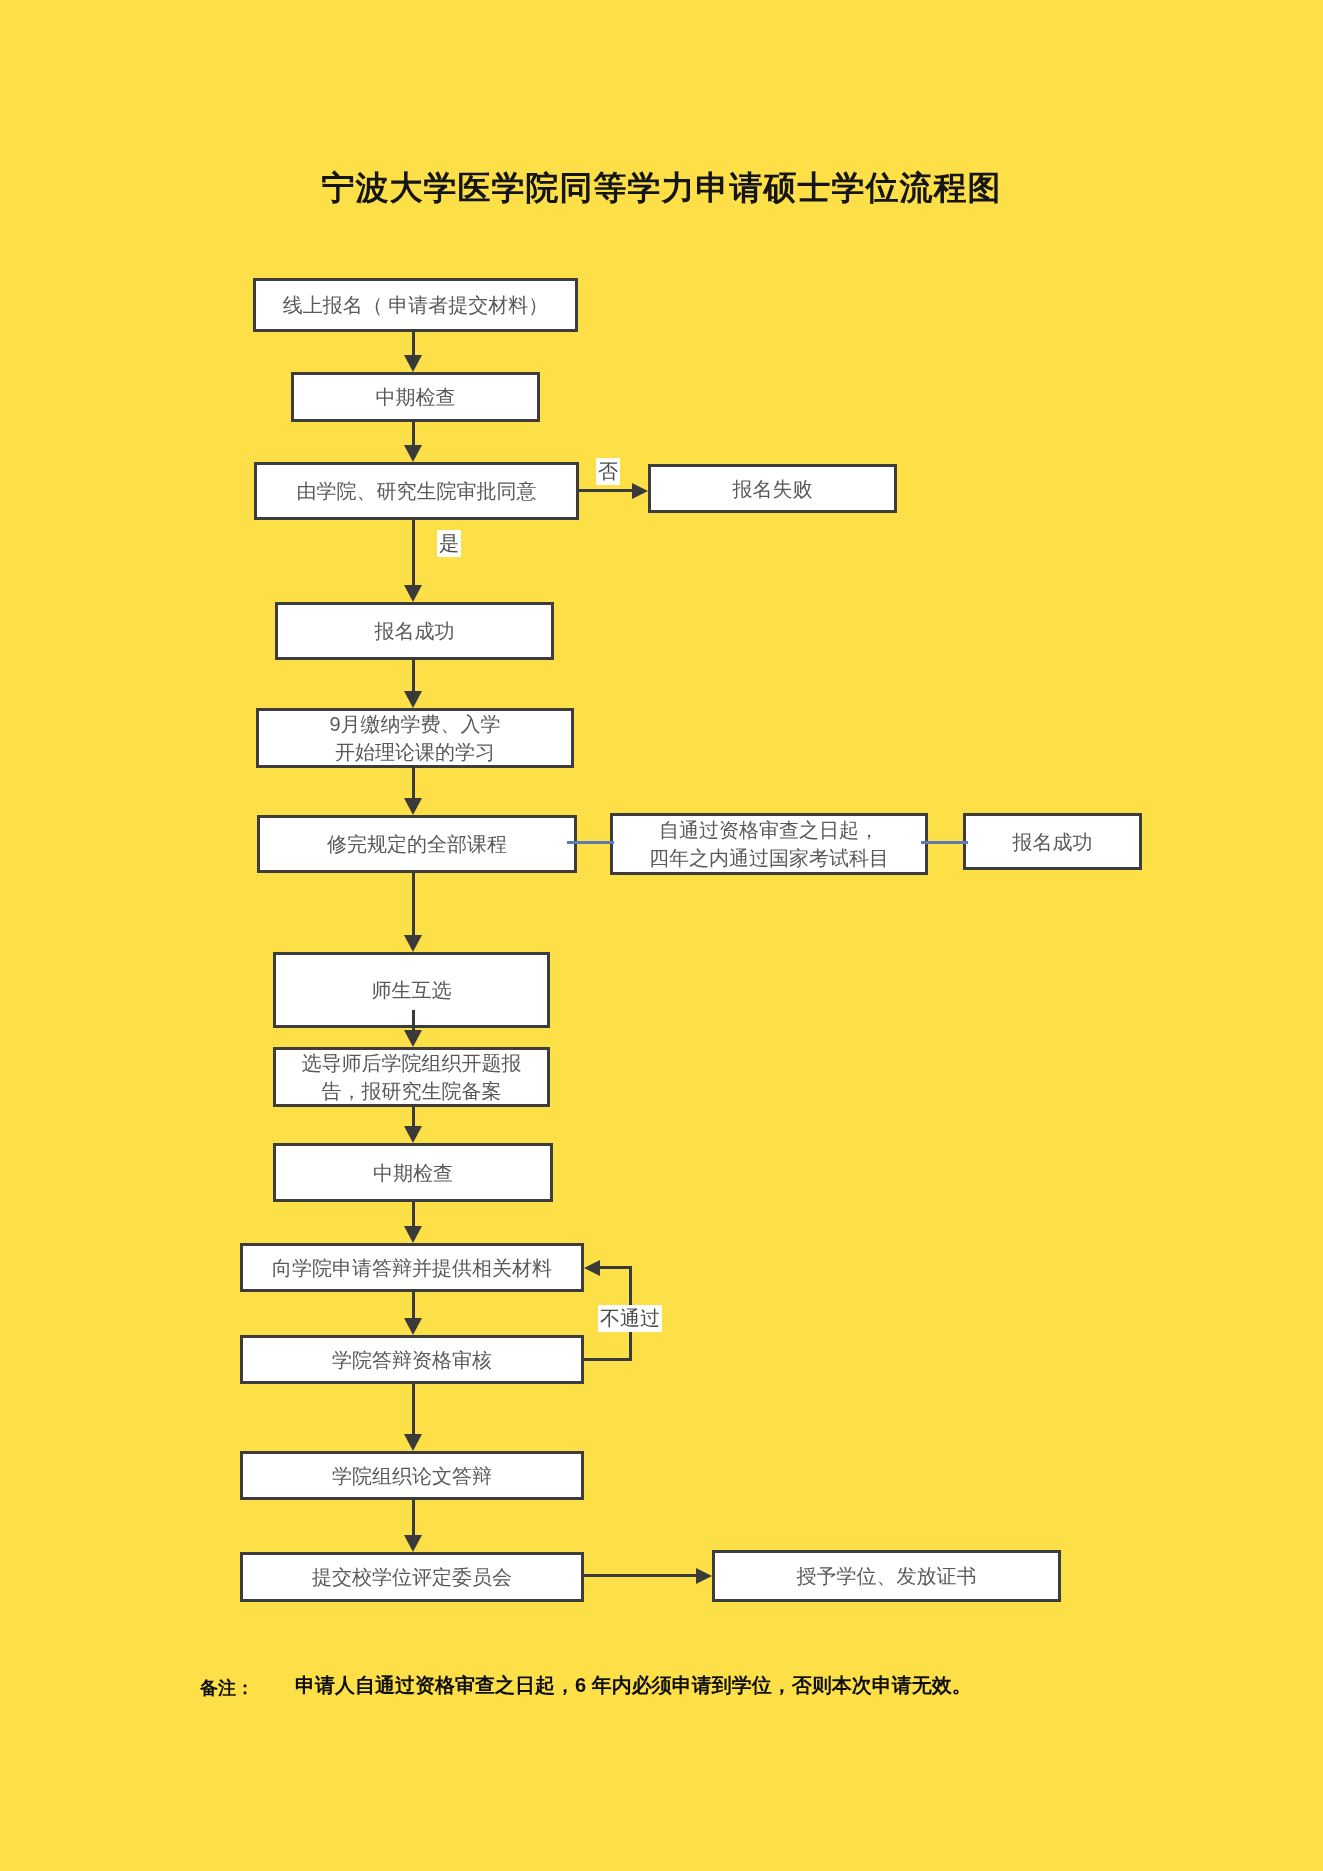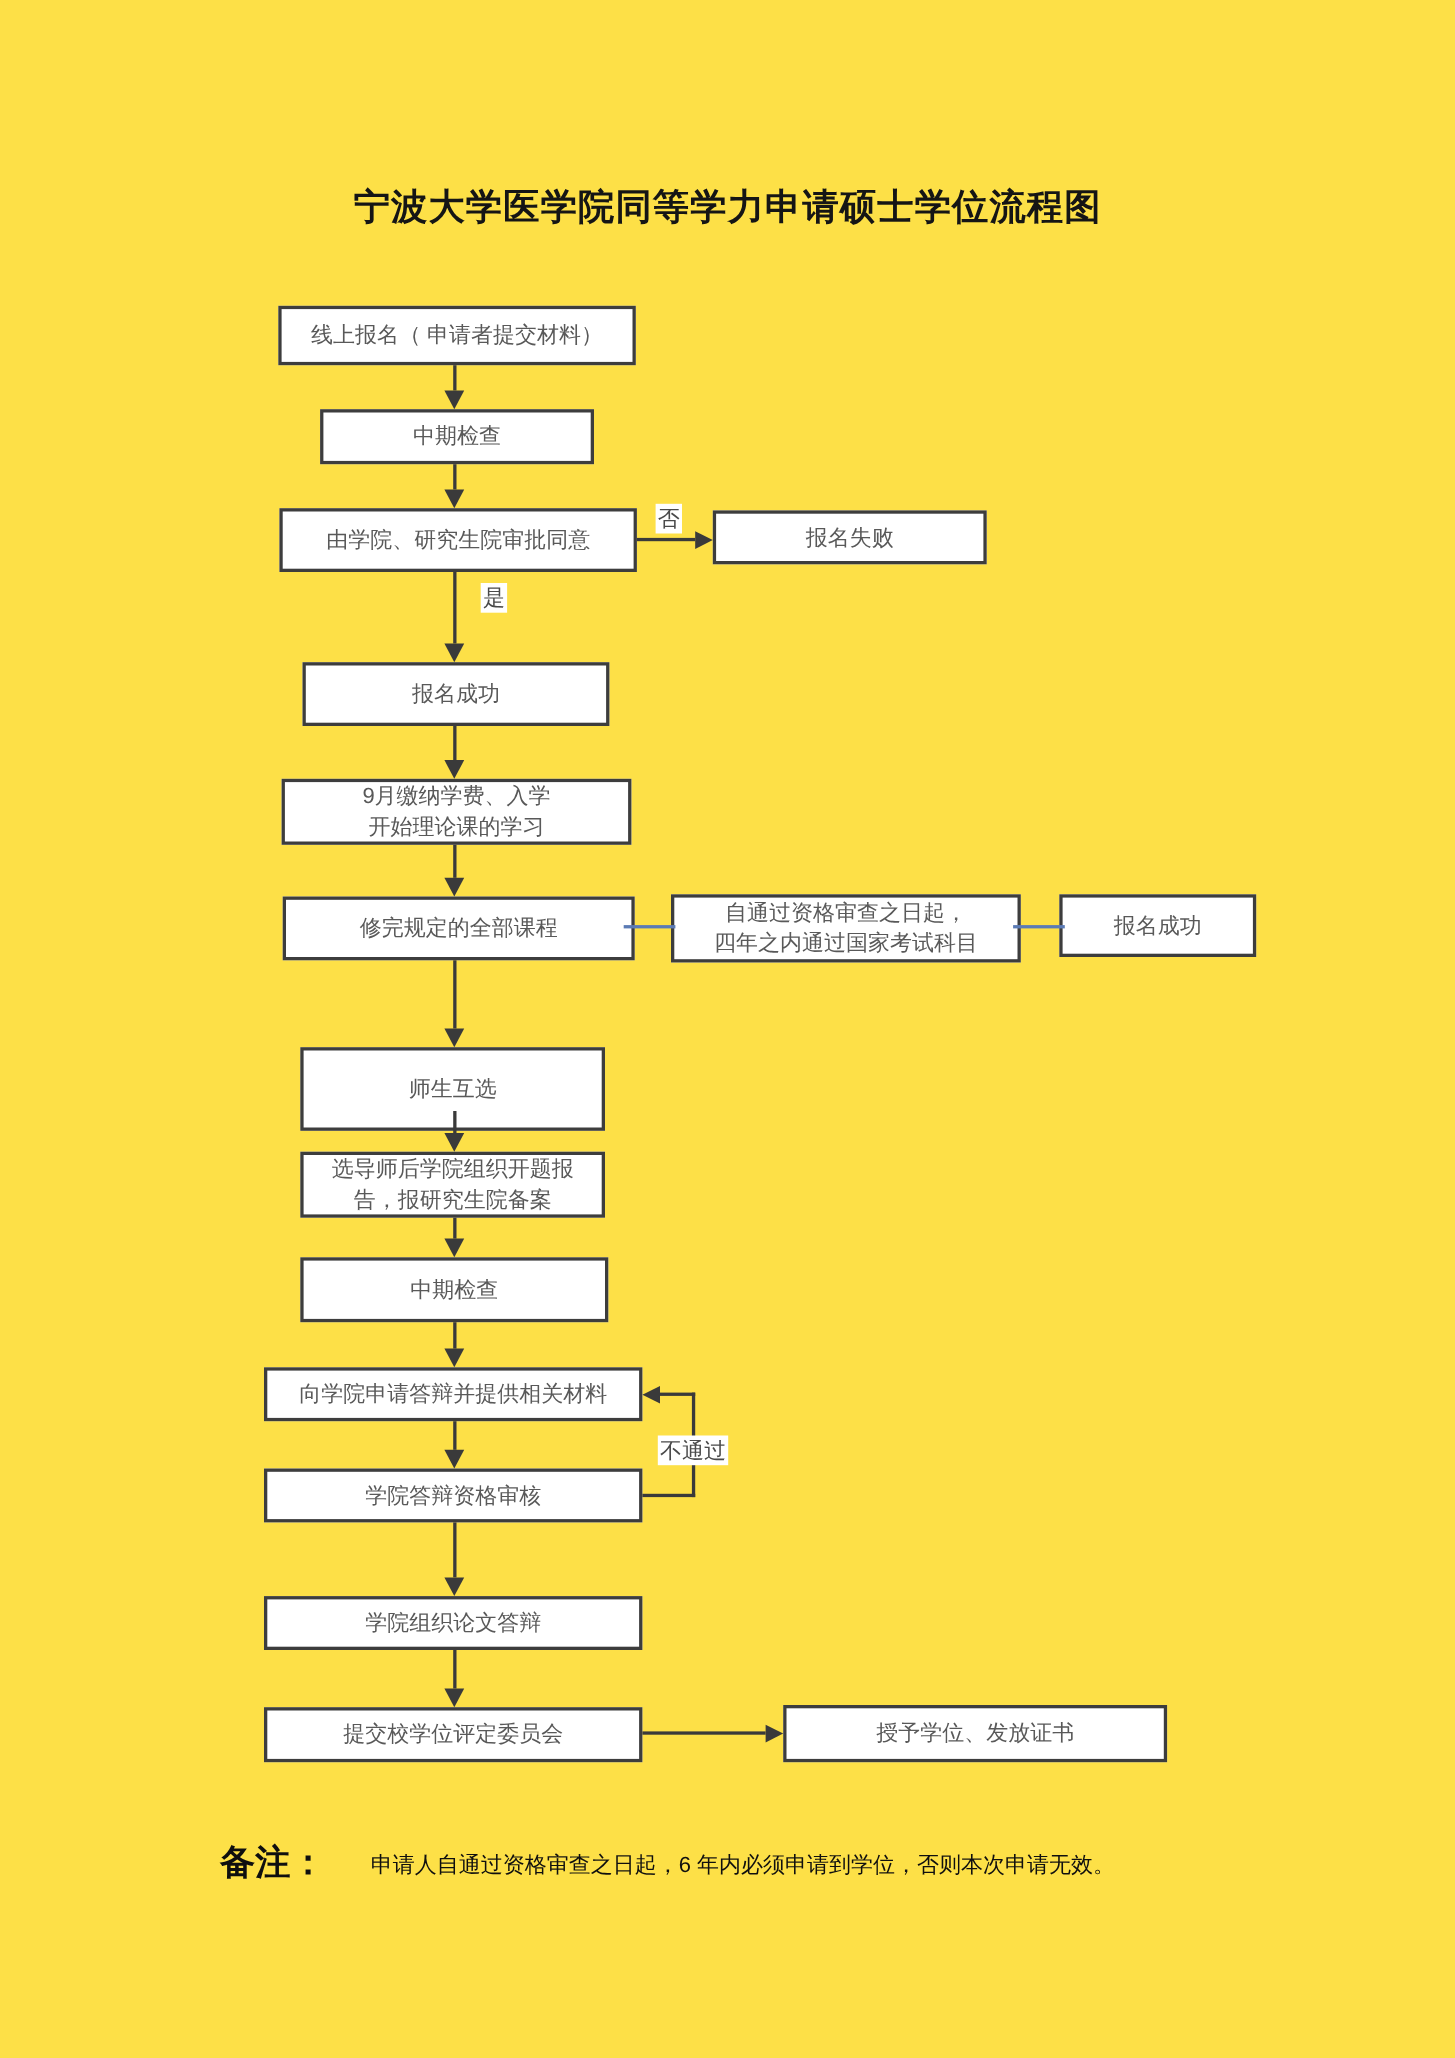--- a/index.html
+++ b/index.html
@@ -31,22 +31,22 @@
     border-left:16px solid #3a3a3a;
   }
   .ah-left {
     position:absolute; width:0; height:0;
     border-top:8px solid transparent; border-bottom:8px solid transparent;
     border-right:16px solid #3a3a3a;
   }
   .blue { position:absolute; height:3px; background:#5b7bb5; }
   .elabel { position:absolute; color:#4a4a4a; font-size:20px; background:#ffffff; padding:0 2px; }
   .note { position:absolute; left:200px; top:1672px; color:#0f0f0f; white-space:nowrap; }
-  .note-label { font-weight:bold; font-size:32px; vertical-align:baseline;text-align:center; }
-  .note-text  { font-weight:normal; font-size:20px; vertical-align:2px;padding-left:41px; }
+  .note-label { font-weight:bold; font-size:18px; vertical-align:baseline;text-align:center; }
+  .note-text  { font-weight:bold; font-size:20px; vertical-align:2px;padding-left:41px; }
 </style>
 </head>
 <body>
 
 <div class="canvas">
 
   <div class="title">宁波大学医学院同等学力申请硕士学位流程图</div>
 
   <div class="node" style="left:253px;top:278px;width:325px;height:54px">线上报名（ 申请者提交材料）</div>
   <div class="node" style="left:291px;top:372px;width:249px;height:50px">中期检查</div>

